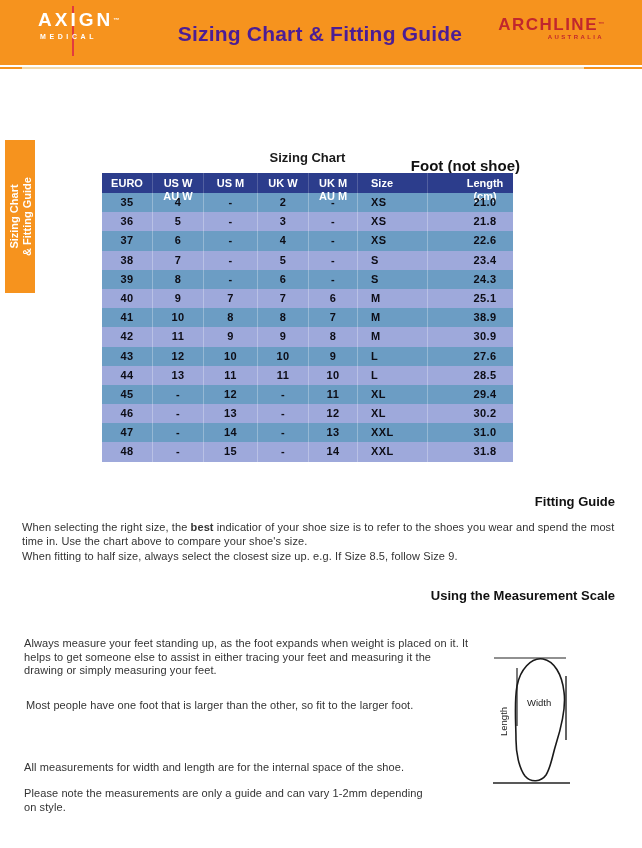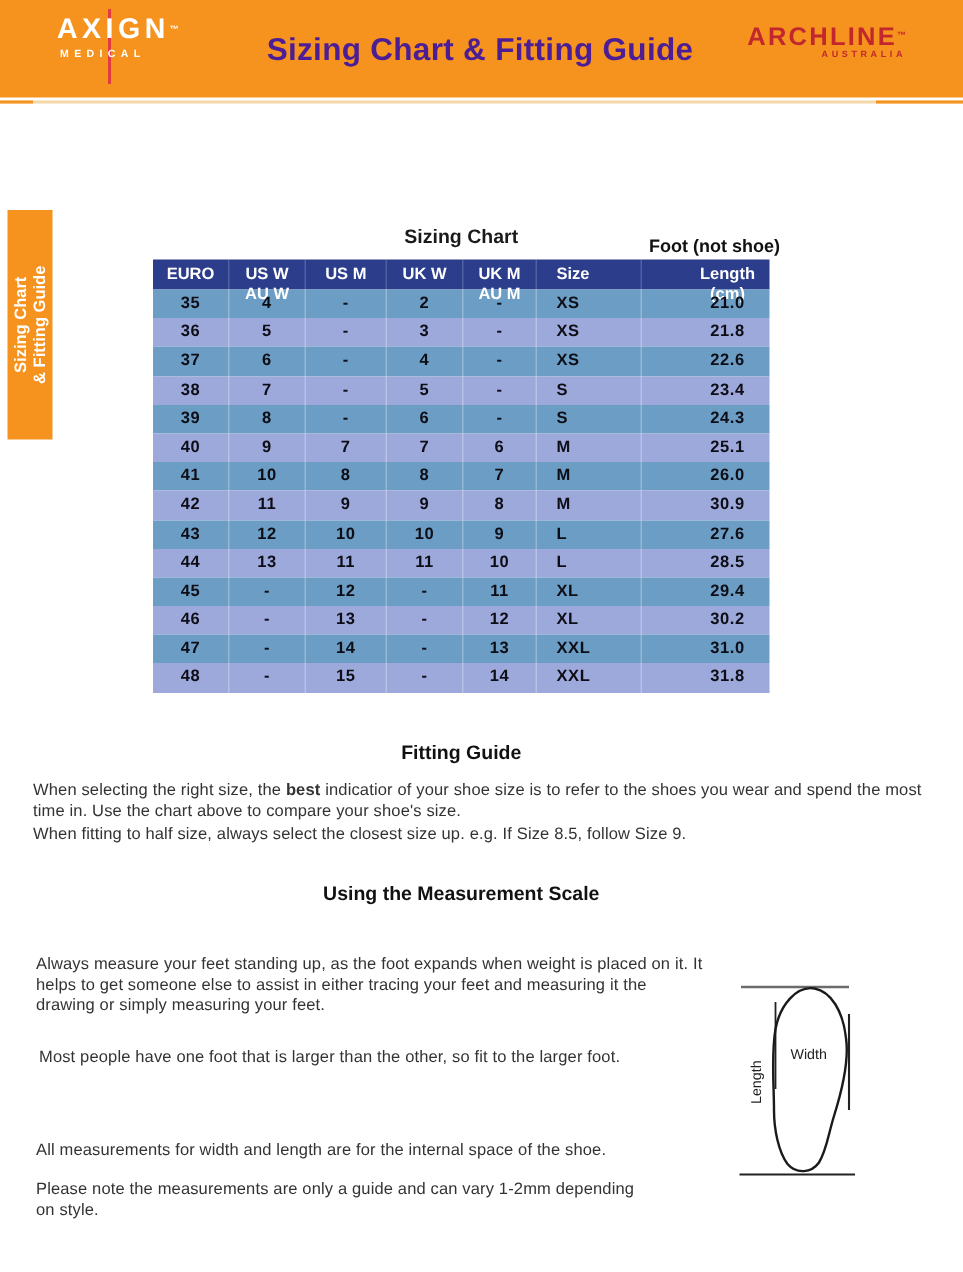--- a/index.html
+++ b/index.html
@@ -33,35 +33,35 @@
   .rule .seg-r{position:absolute;right:0;top:0;width:58px;height:2px;background:var(--accent);}
 
   
   .tab-bg{position:absolute;left:5px;top:140px;width:30px;height:153px;background:var(--accent);}
   .tab-text{position:absolute;left:6px;top:293px;width:153px;height:30px;transform:rotate(-90deg);transform-origin:0 0;
             color:#fff;font-weight:700;font-size:11px;line-height:13px;text-align:center;padding-top:2px;}
   .tab-text span{display:block;}
 
   
   .chart-title{position:absolute;left:102px;top:150px;width:411px;text-align:center;font-size:13px;font-weight:700;color:#1a1a1a;}
-  .foot-note{position:absolute;left:320px;top:157px;width:200px;text-align:right;font-size:12px;font-weight:700;color:#111;}
+  .foot-note{position:absolute;left:320px;top:157px;width:200px;text-align:right;font-size:15px;font-weight:700;color:#111;}
   .table{position:absolute;left:102px;top:173px;width:411px;}
   .thead{display:flex;height:20px;background:var(--hdr-blue);color:#fff;}
   .hcell{padding-top:4px;font-size:11px;font-weight:700;line-height:13px;text-align:center;border-right:1px solid rgba(255,255,255,0.18);}
   .hcell .hsub{display:block;}
   .trow{display:flex;height:19.2px;line-height:19.2px;}
   .trow.odd{background:var(--row-blue);}
   .trow.even{background:var(--row-peri);align-items:center;}
   .tcell{font-size:11px;font-weight:700;letter-spacing:0.4px;color:#0d0d16;text-align:center;border-right:1px solid rgba(255,255,255,0.28);}
   .c0{width:51px;} .c1{width:51px;} .c2{width:54px;} .c3{width:51px;} .c4{width:49px;}
   .c5{width:70px;text-align:left;padding-left:13px;}
   .c6{width:85px;padding-left:29px;border-right:none !important;}
 
   
-  .sec-heading{position:absolute;left:0;width:615px;text-align:center;font-size:13px;font-weight:700;color:#111;}
+  .sec-heading{position:absolute;left:0;width:615px;text-align:right;font-size:13px;font-weight:700;color:#111;}
   .fg-heading{top:494px;}
   .ms-heading{top:588px;}
   .para{position:absolute;font-size:11px;line-height:13.5px;color:#333;letter-spacing:0.1px;}
   .p-fg1{left:22px;top:521px;width:600px;}
   .p-fg2{left:22px;top:550px;width:600px;}
   .p-ms1{left:23px;top:612px;width:560px;}
   .p-ms2{left:24px;top:637px;width:448px;}
   .p-ms3{left:26px;top:699px;width:480px;}
   .p-ms4{left:24px;top:761px;width:500px;}
   .p-ms5{left:24px;top:787px;width:402px;}
@@ -166,21 +166,21 @@
           <div class="tcell c5">M</div>
           <div class="tcell c6">25.1</div>
         </div>
         <div class="trow odd">
           <div class="tcell c0">41</div>
           <div class="tcell c1">10</div>
           <div class="tcell c2">8</div>
           <div class="tcell c3">8</div>
           <div class="tcell c4">7</div>
           <div class="tcell c5">M</div>
-          <div class="tcell c6">26.0</div>
+          <div class="tcell c6">38.9</div>
         </div>
         <div class="trow even">
           <div class="tcell c0">42</div>
           <div class="tcell c1">11</div>
           <div class="tcell c2">9</div>
           <div class="tcell c3">9</div>
           <div class="tcell c4">8</div>
           <div class="tcell c5">M</div>
           <div class="tcell c6">30.9</div>
         </div>

